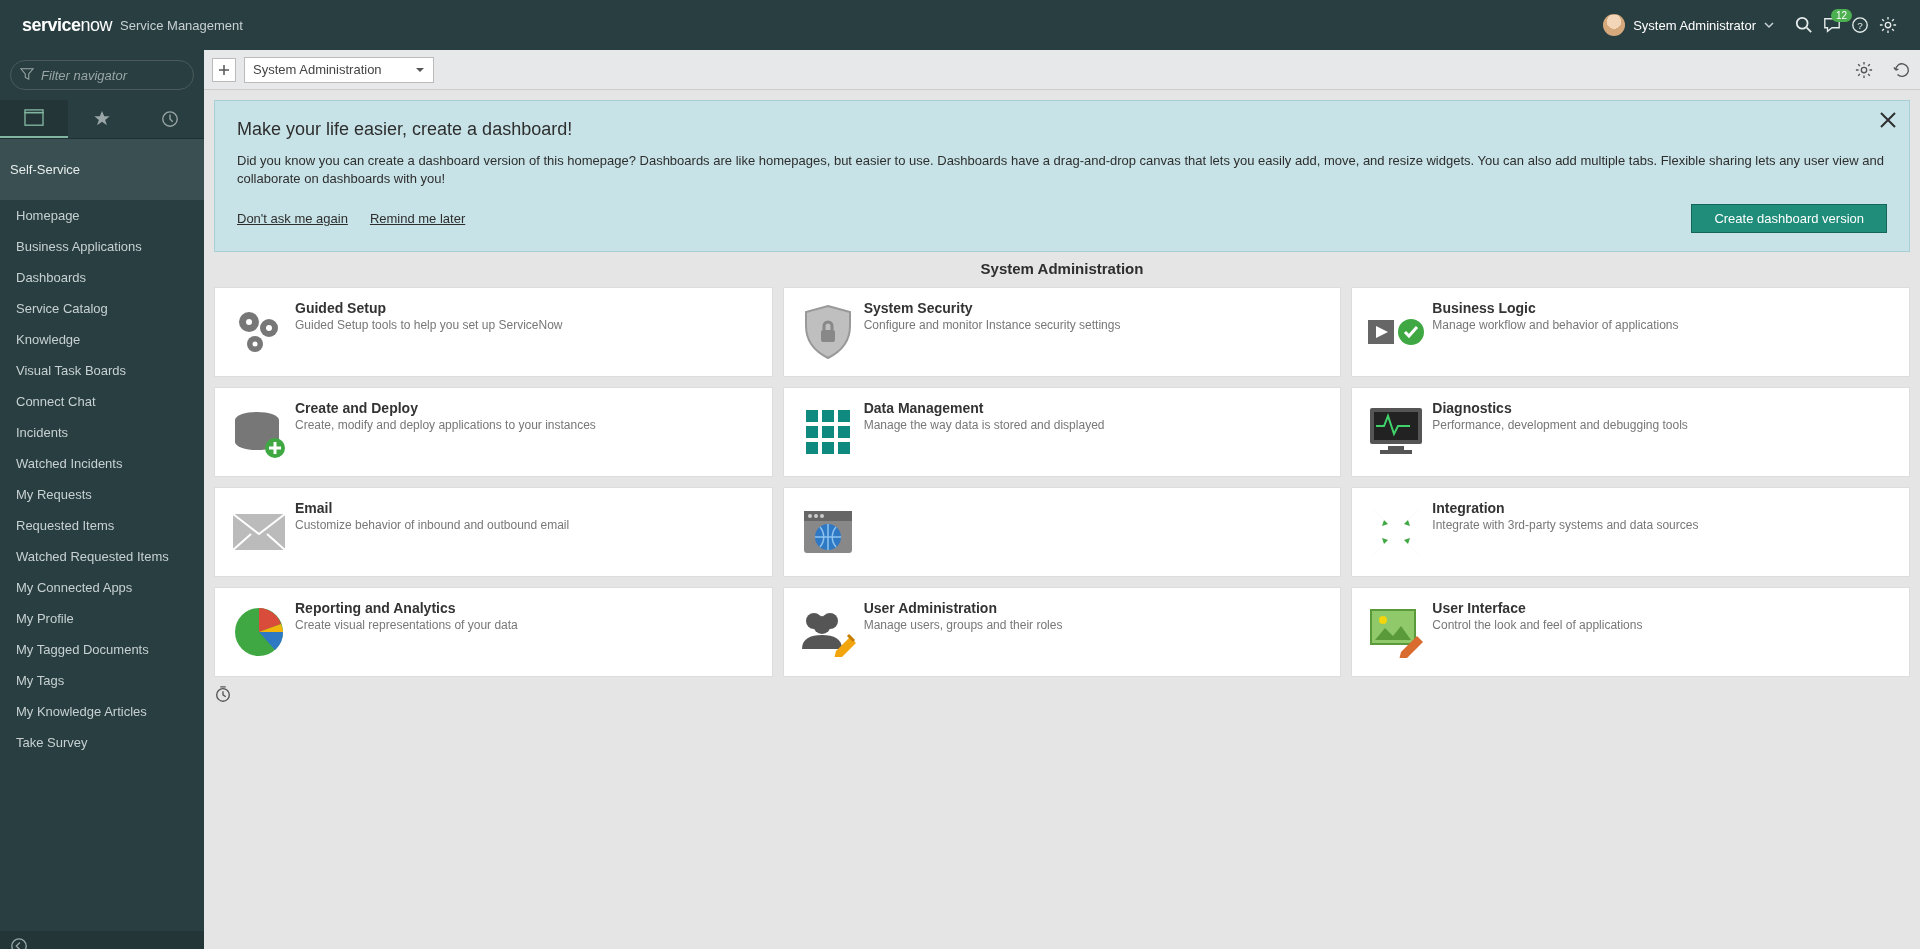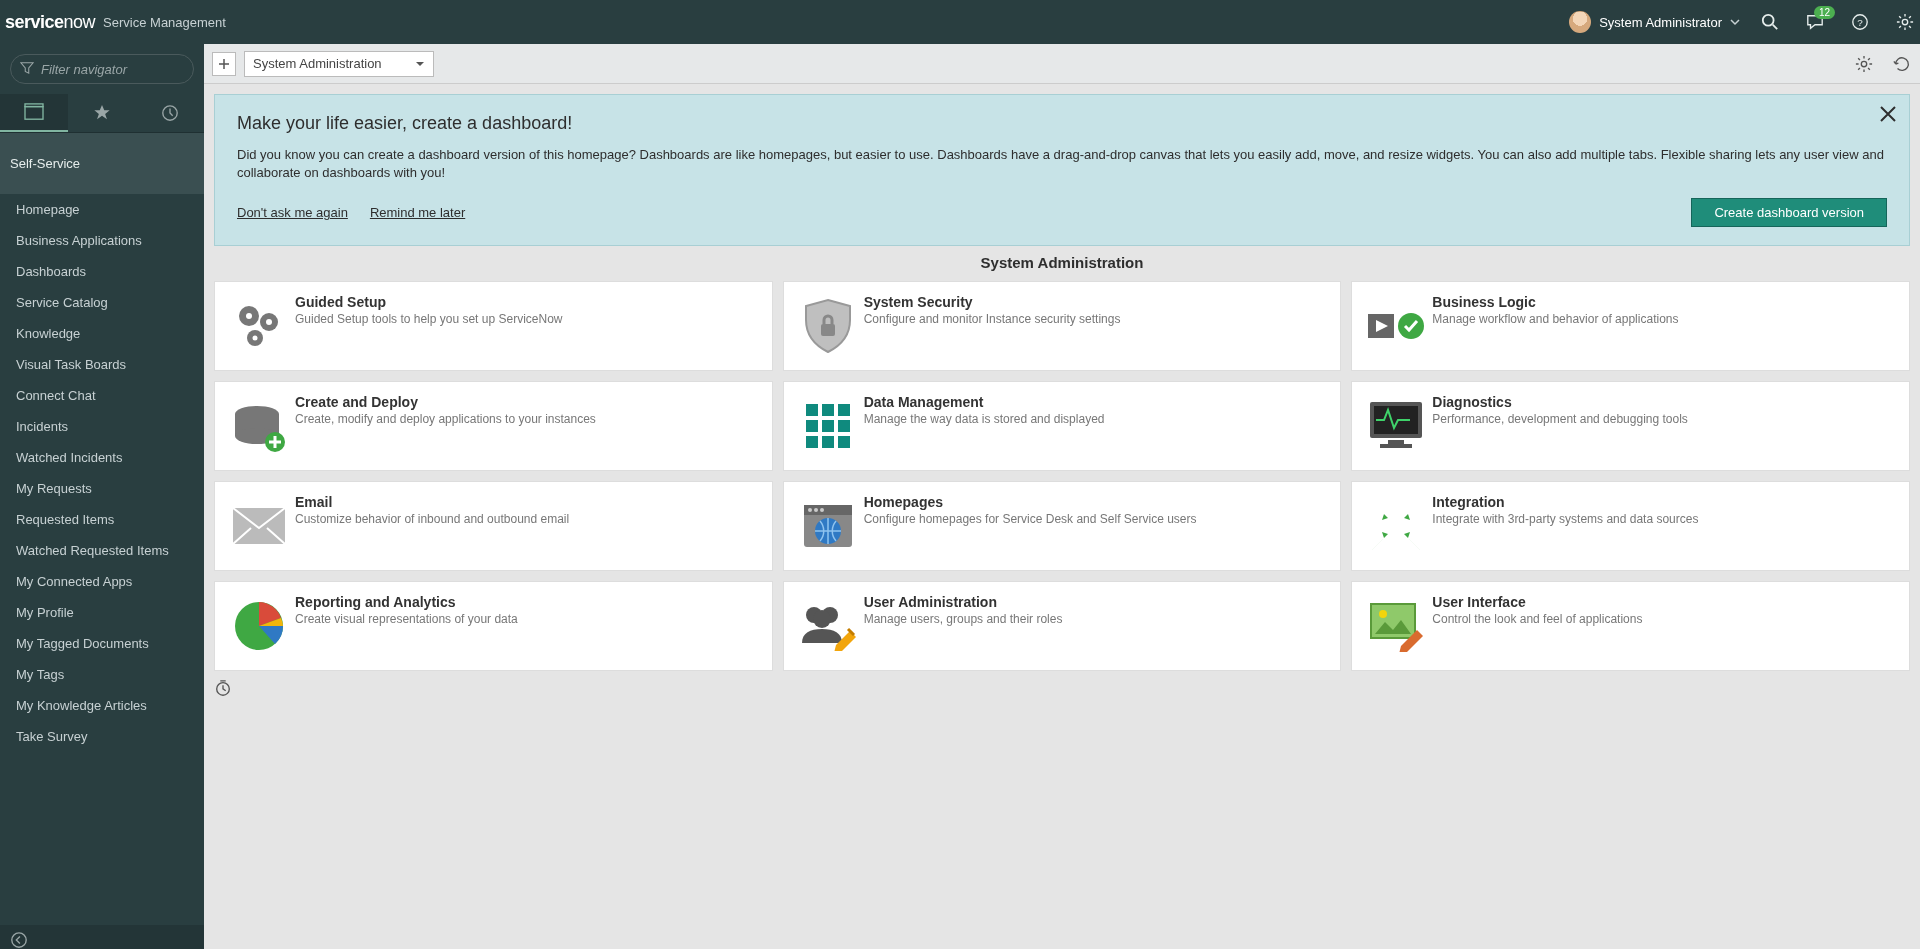--- a/index.html
+++ b/index.html
@@ -7,35 +7,35 @@
   font-family: "Helvetica Neue", Arial, sans-serif;
   font-size: 13px;
   color: #2e2e2e;
   background: #fff;
   width: 1920px;
   height: 949px;
   overflow: hidden;
 }
 .topbar {
   background: #293e40;
-  height: 44px;
+  height: 50px;
   display: flex;
   align-items: center;
-  padding: 0 5px;
+  padding: 0 22px;
   color: #fff;
 }
 .logo { font-weight: bold; font-size: 18px; letter-spacing: -0.5px; }
 .product-name { color: #c7d1d3; font-size: 13px; margin-left: 8px; }
 .topbar-spacer { flex: 1; }
 .topbar-user { display: flex; align-items: center; gap: 8px; cursor: pointer; }
 .avatar {
   width: 22px; height: 22px; border-radius: 50%;
   background: radial-gradient(circle at 50% 35%, #f3d6b8 0 40%, #d6a97d 40% 100%);
 }
-.topbar-icons { display: flex; align-items: center; gap: 25px; margin-left: 20px; }
+.topbar-icons { display: flex; align-items: center; gap: 8px; margin-left: 20px; }
 .topbar-icon { width: 20px; height: 20px; display: flex; align-items: center; justify-content: center; cursor: pointer; color: #e6edec; }
 .chat-wrap { position: relative; }
 .badge {
   position: absolute; top: -6px; right: -10px;
   background: #4caf50; color: #fff; border-radius: 8px;
   font-size: 10px; padding: 1px 5px;
 }
 .layout { display: flex; height: calc(100% - 38px); }
 .sidebar {
   width: 204px; background: #293e40; color: #c7d1d3;
@@ -394,24 +394,20 @@
               <svg width="56" height="50" viewBox="0 0 56 50">
                 <rect x="4" y="4" width="48" height="42" rx="3" fill="#888"></rect>
                 <rect x="4" y="4" width="48" height="10" fill="#666"></rect>
                 <circle cx="10" cy="9" r="2" fill="#ccc"></circle>
                 <circle cx="16" cy="9" r="2" fill="#ccc"></circle>
                 <circle cx="22" cy="9" r="2" fill="#ccc"></circle>
                 <circle cx="28" cy="30" r="13" fill="#2f79c4"></circle>
                 <path d="M15 30h26M28 17v26M20 20c5 6 5 14 0 20M36 20c-5 6-5 14 0 20" stroke="#8fc3ef" stroke-width="1.5" fill="none"></path>
               </svg>
             </div>
-            <div>
-              <div class="card-title">Homepages</div>
-              <div class="card-desc">Configure homepages for Service Desk and Self Service users</div>
-            </div>
           </div>
           <div class="card">
             <div class="card-icon">
               <svg width="56" height="56" viewBox="0 0 56 56">
                 <g fill="#3fa843">
                   <path d="M4 4l16 16-6 2 2-6z"></path>
                   <path d="M52 4L36 20l6 2-2-6z"></path>
                   <path d="M4 52l16-16-6-2 2 6z"></path>
                   <path d="M52 52L36 36l6-2-2 6z"></path>
                 </g>

